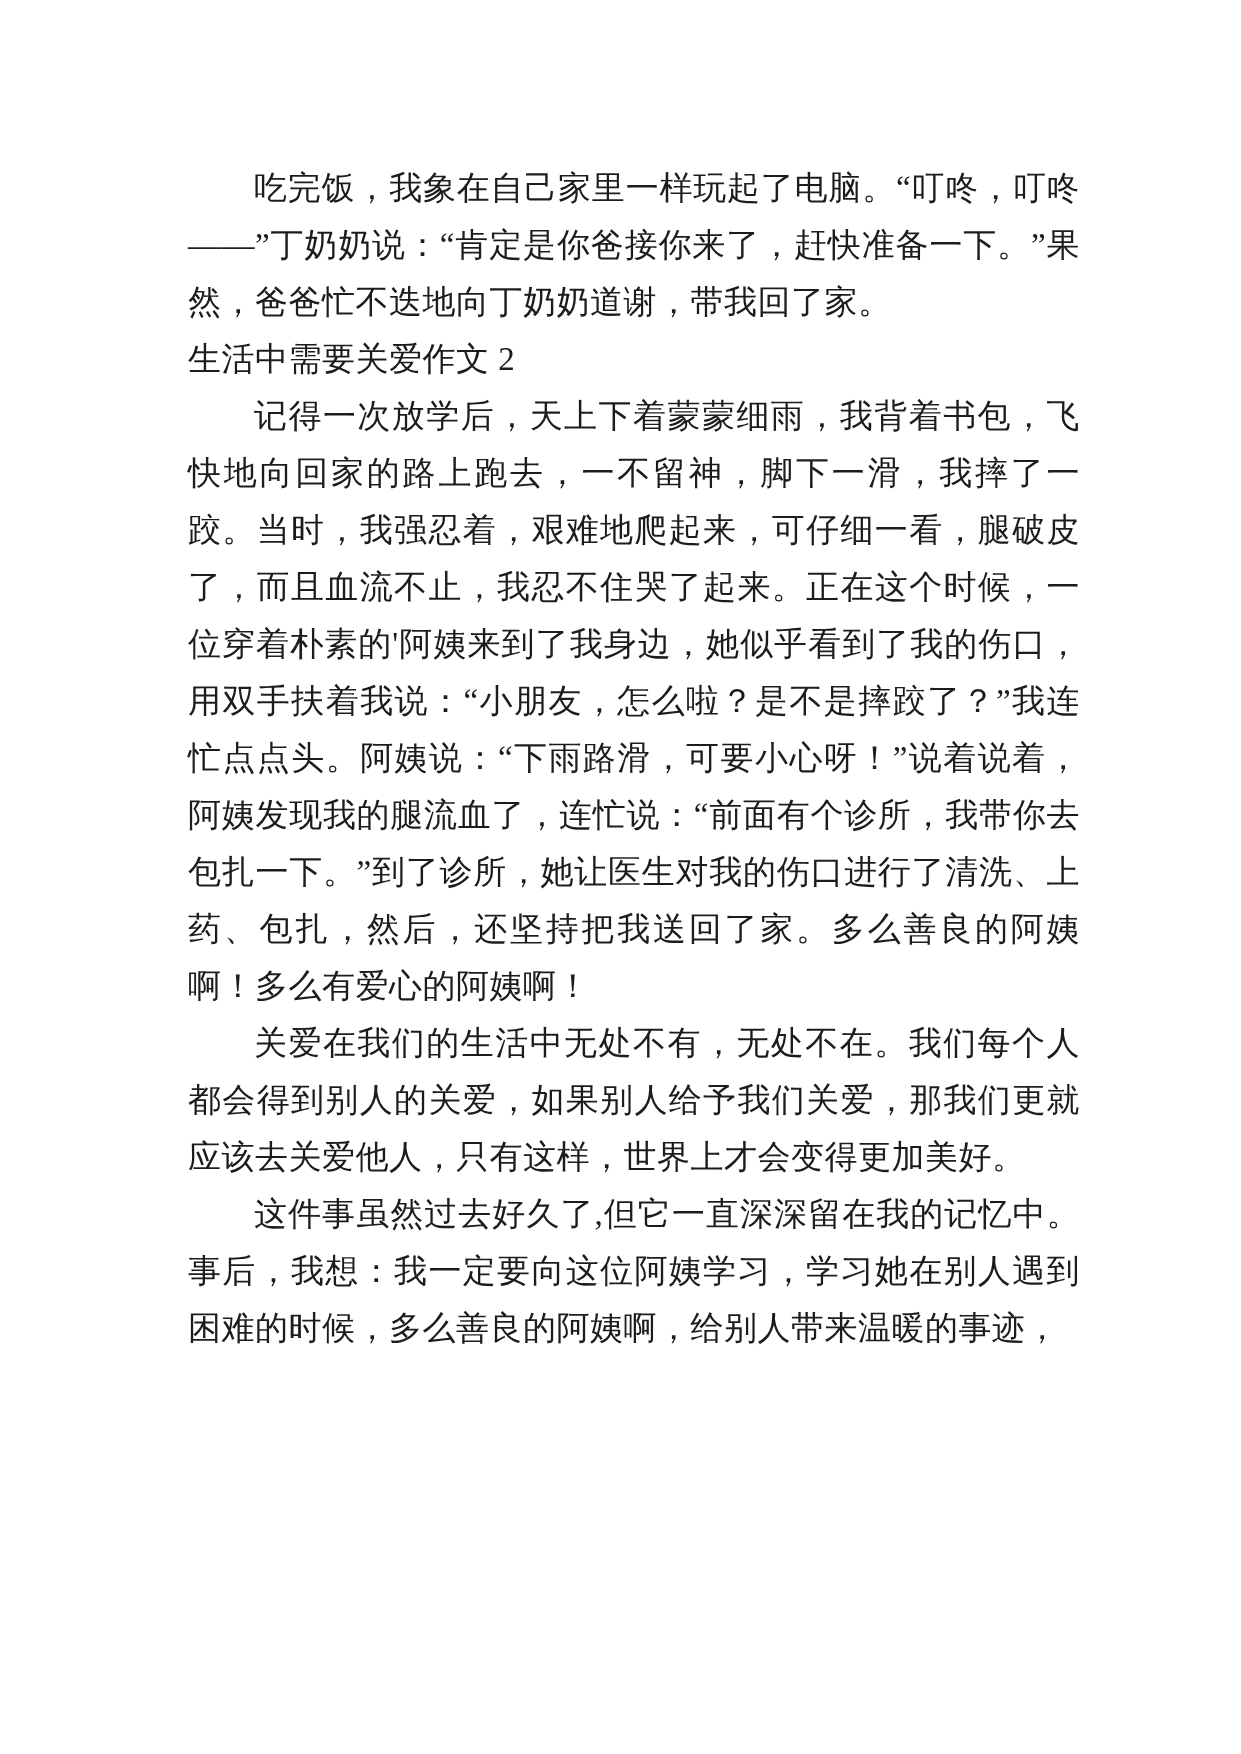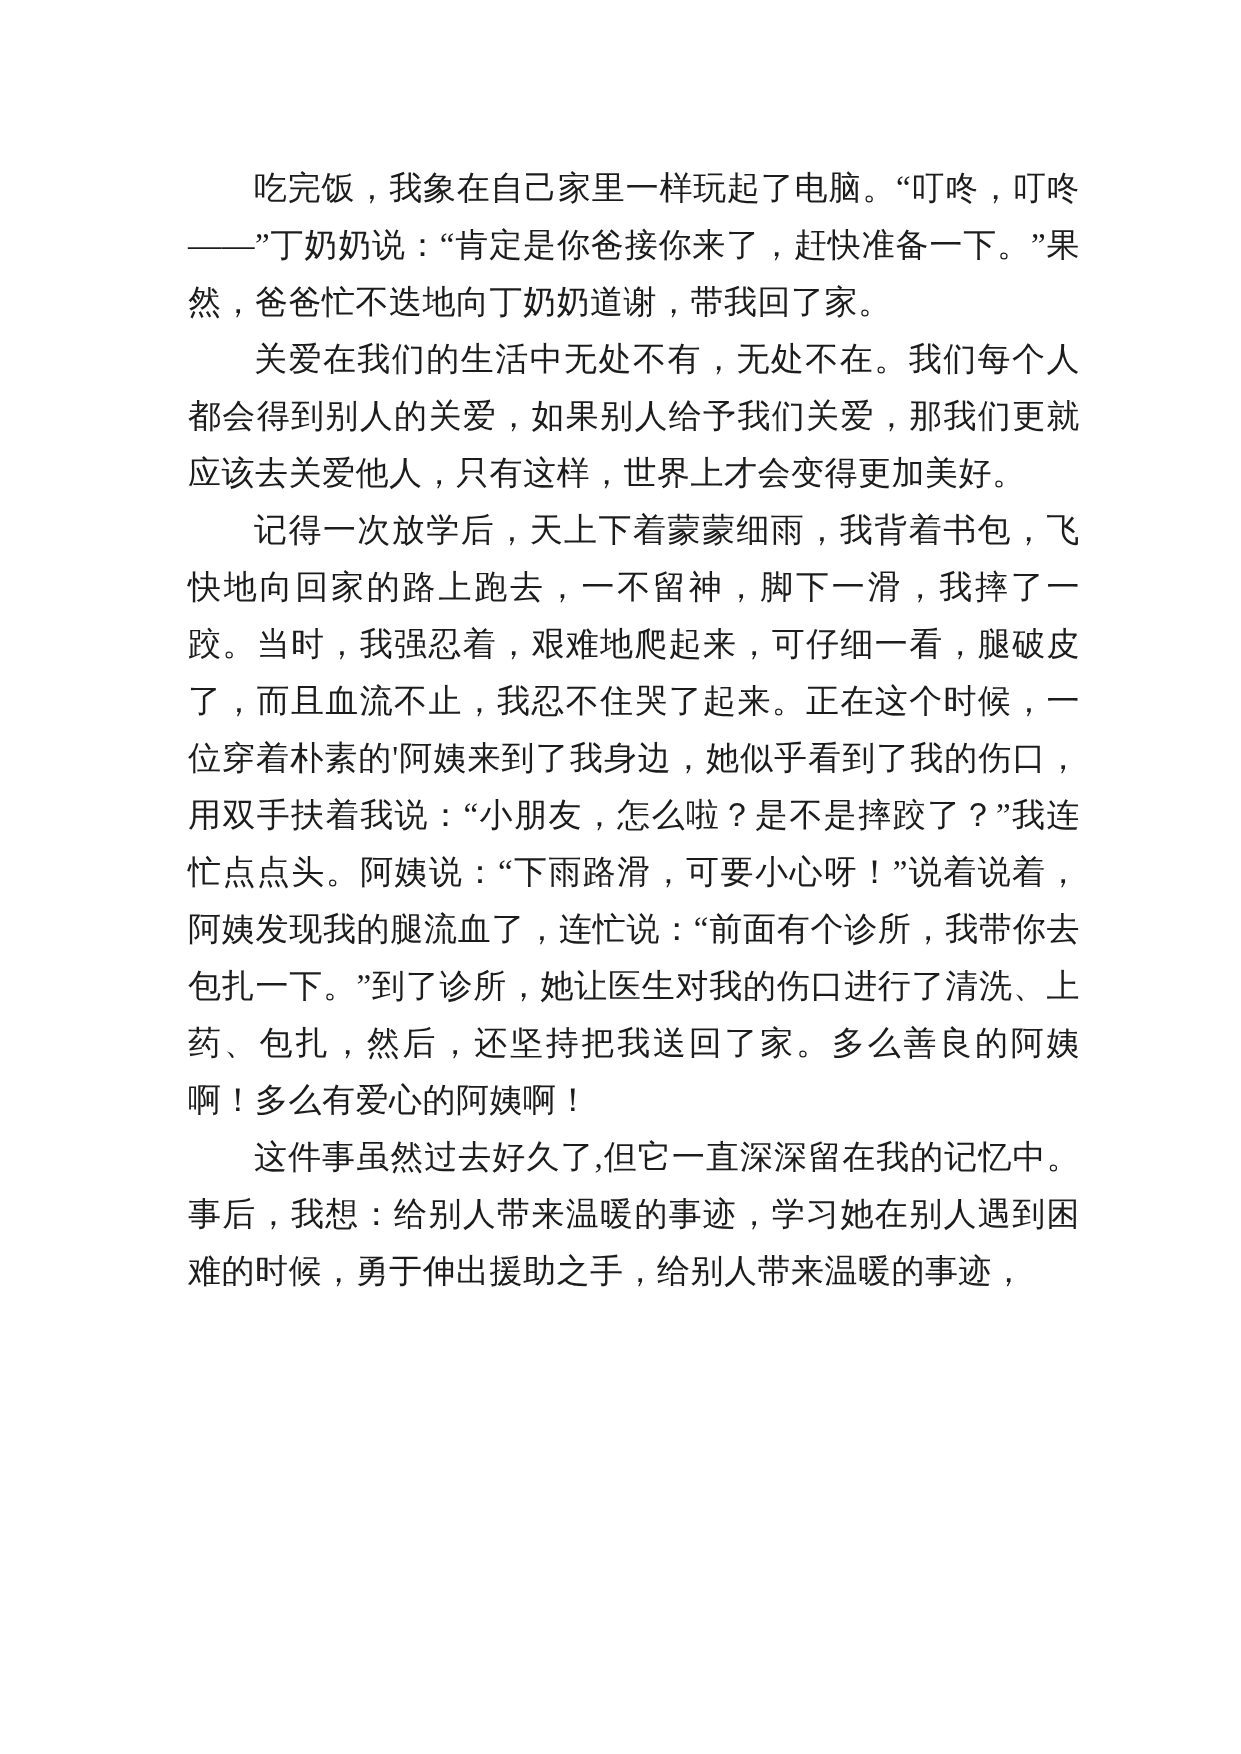--- a/index.html
+++ b/index.html
@@ -45,17 +45,18 @@
     font-size: 33px;
     font-weight: normal;
   }
 </style>
 </head>
 <body>
 
 <div class="page">
   <div class="content">
     <p class="para">吃完饭，我象在自己家里一样玩起了电脑。“叮咚，叮咚——”丁奶奶说：“肯定是你爸接你来了，赶快准备一下。”果然，爸爸忙不迭地向丁奶奶道谢，带我回了家。</p>
+    <h2 class="heading">生活中需要关爱作文 2</h2>
+    <p class="para">记得一次放学后，天上下着蒙蒙细雨，我背着书包，飞快地向回家的路上跑去，一不留神，脚下一滑，我摔了一跤。当时，我强忍着，艰难地爬起来，可仔细一看，腿破皮了，而且血流不止，我忍不住哭了起来。正在这个时候，一位穿着朴素的'阿姨来到了我身边，她似乎看到了我的伤口，用双手扶着我说：“小朋友，怎么啦？是不是摔跤了？”我连忙点点头。阿姨说：“下雨路滑，可要小心呀！”说着说着，阿姨发现我的腿流血了，连忙说：“前面有个诊所，我带你去包扎一下。”到了诊所，她让医生对我的伤口进行了清洗、上药、包扎，然后，还坚持把我送回了家。多么善良的阿姨啊！多么有爱心的阿姨啊！</p>
     <p class="para">关爱在我们的生活中无处不有，无处不在。我们每个人都会得到别人的关爱，如果别人给予我们关爱，那我们更就应该去关爱他人，只有这样，世界上才会变得更加美好。</p>
-    <p class="para">记得一次放学后，天上下着蒙蒙细雨，我背着书包，飞快地向回家的路上跑去，一不留神，脚下一滑，我摔了一跤。当时，我强忍着，艰难地爬起来，可仔细一看，腿破皮了，而且血流不止，我忍不住哭了起来。正在这个时候，一位穿着朴素的'阿姨来到了我身边，她似乎看到了我的伤口，用双手扶着我说：“小朋友，怎么啦？是不是摔跤了？”我连忙点点头。阿姨说：“下雨路滑，可要小心呀！”说着说着，阿姨发现我的腿流血了，连忙说：“前面有个诊所，我带你去包扎一下。”到了诊所，她让医生对我的伤口进行了清洗、上药、包扎，然后，还坚持把我送回了家。多么善良的阿姨啊！多么有爱心的阿姨啊！</p>
-    <p class="para">这件事虽然过去好久了,但它一直深深留在我的记忆中。事后，我想：给别人带来温暖的事迹，学习她在别人遇到困难的时候，勇于伸出援助之手，给别人带来温暖的事迹，</p>
+    <p class="para">这件事虽然过去好久了,但它一直深深留在我的记忆中。事后，我想：我一定要向这位阿姨学习，学习她在别人遇到困难的时候，多么善良的阿姨啊，给别人带来温暖的事迹，</p>
   </div>
 </div>
 
 </body></html>

